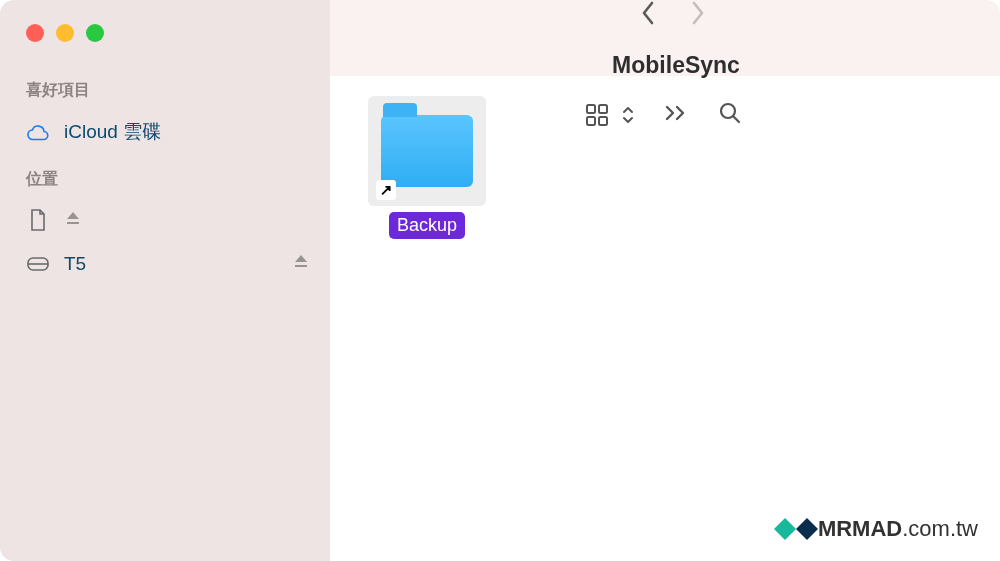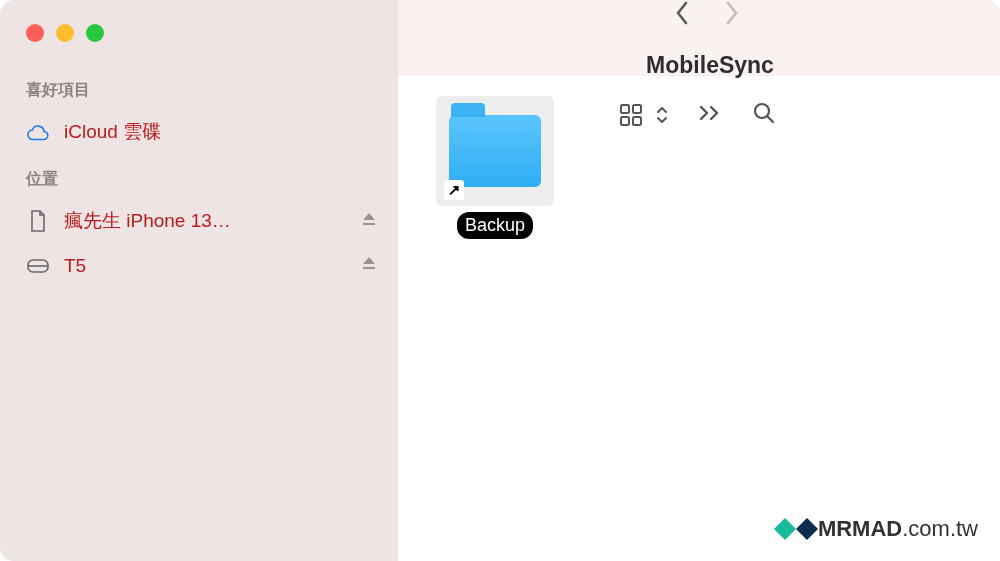--- a/index.html
+++ b/index.html
@@ -3,35 +3,35 @@
 <meta charset="utf-8">
 <style>
   * { box-sizing: border-box; margin: 0; padding: 0; }
   html, body { width: 1000px; height: 561px; overflow: hidden; font-family: -apple-system, "Helvetica Neue", Arial, sans-serif; }
   .window {
     width: 1000px; height: 561px; display: flex; background: #fff;
     border-radius: 14px; overflow: hidden; position: relative;
   }
   
   .sidebar {
-    width: 398px; height: 100%; background: #eee4e4; padding: 18px 0 0 0;
+    width: 330px; height: 100%; background: #eee4e4; padding: 18px 0 0 0;
     display: flex; flex-direction: column;
   }
   .traffic { display: flex; gap: 12px; padding: 6px 0 24px 26px; }
   .tl { width: 18px; height: 18px; border-radius: 50%; }
   .tl.red { background: #ff5f57; }
   .tl.yellow { background: #febc2e; }
   .tl.green { background: #28c840; }
 
   .section-header {
     color: #8d8282; font-size: 16px; font-weight: 700; padding: 14px 0 8px 26px;
   }
   .side-item {
     display: flex; align-items: center; gap: 14px; padding: 10px 20px 10px 26px;
-    font-size: 19px; color: #b91c1c; cursor: default;
+    font-size: 19px; color: #0c4a6e; cursor: default;
   }
   .side-item .icon { width: 24px; display: flex; justify-content: center; color: #1b7df0; }
   .side-item.gray .icon { color: #6a6a6a; }
   .side-item .label { flex: 1; white-space: nowrap; overflow: hidden; text-overflow: ellipsis; }
   .eject { color: #9a9393; }
 
   
   .main { flex: 1; display: flex; flex-direction: column; background: #fff; }
   .toolbar {
     height: 76px; background: #faf1f1; display: flex; align-items: center;
@@ -62,22 +62,22 @@
   .folder .body {
     width: 92px; height: 72px; background: linear-gradient(#5bc5ff,#2eaef3);
     border-radius: 6px;
   }
   .alias-arrow {
     position: absolute; left: 8px; bottom: 6px; width: 20px; height: 20px;
     background: #fff; border-radius: 3px; display: flex; align-items: center; justify-content: center;
     font-size: 15px; font-weight: 800;
   }
   .item .name {
-    background: #000000; color: #fff; font-size: 18px; padding: 3px 8px;
-    border-radius: 12px;
+    background: #6d28d9; color: #fff; font-size: 18px; padding: 3px 8px;
+    border-radius: 5px;
   }
 
   .watermark {
     position: absolute; right: 22px; bottom: 18px; display: flex; align-items: center; 
     font-size: 22px; color: #323232;
   }
   .watermark b { font-weight: 800; }
   .watermark .logo svg { display:block; }
 </style>
 </head>
@@ -104,21 +104,20 @@
     </div>
 
     <div class="section-header">位置</div>
 
     <div class="side-item gray">
       <span class="icon">
         <svg width="20" height="24" viewBox="0 0 20 24">
             <path fill="none" stroke="#6a6a6a" stroke-width="1.6" d="M4 2h8l4 4v16H4z M12 2v4h4"></path>
           </svg>
       </span>
-      <span class="label">瘋先生 iPhone 13…</span>
       <span class="eject">
         <svg width="18" height="18" viewBox="0 0 18 18">
             <path fill="#9a9393" d="M9 3l6 7H3z M3 13h12v2H3z"></path>
           </svg>
       </span>
     </div>
 
 
     <div class="side-item gray">
       <span class="icon">

